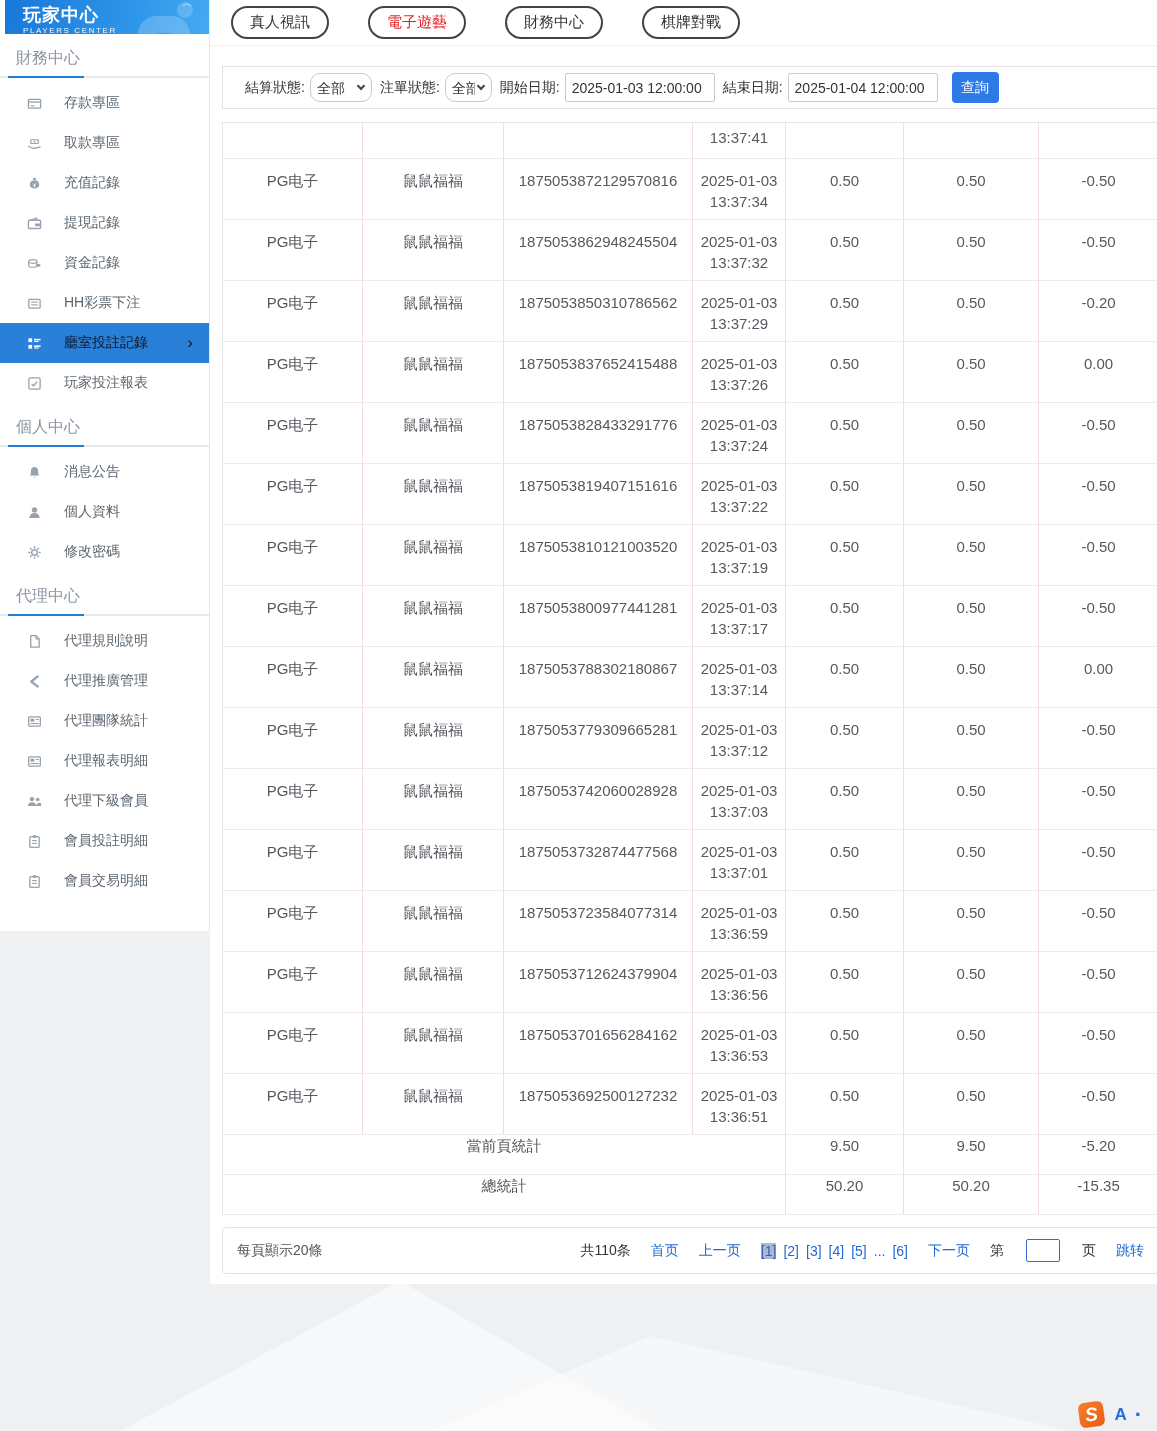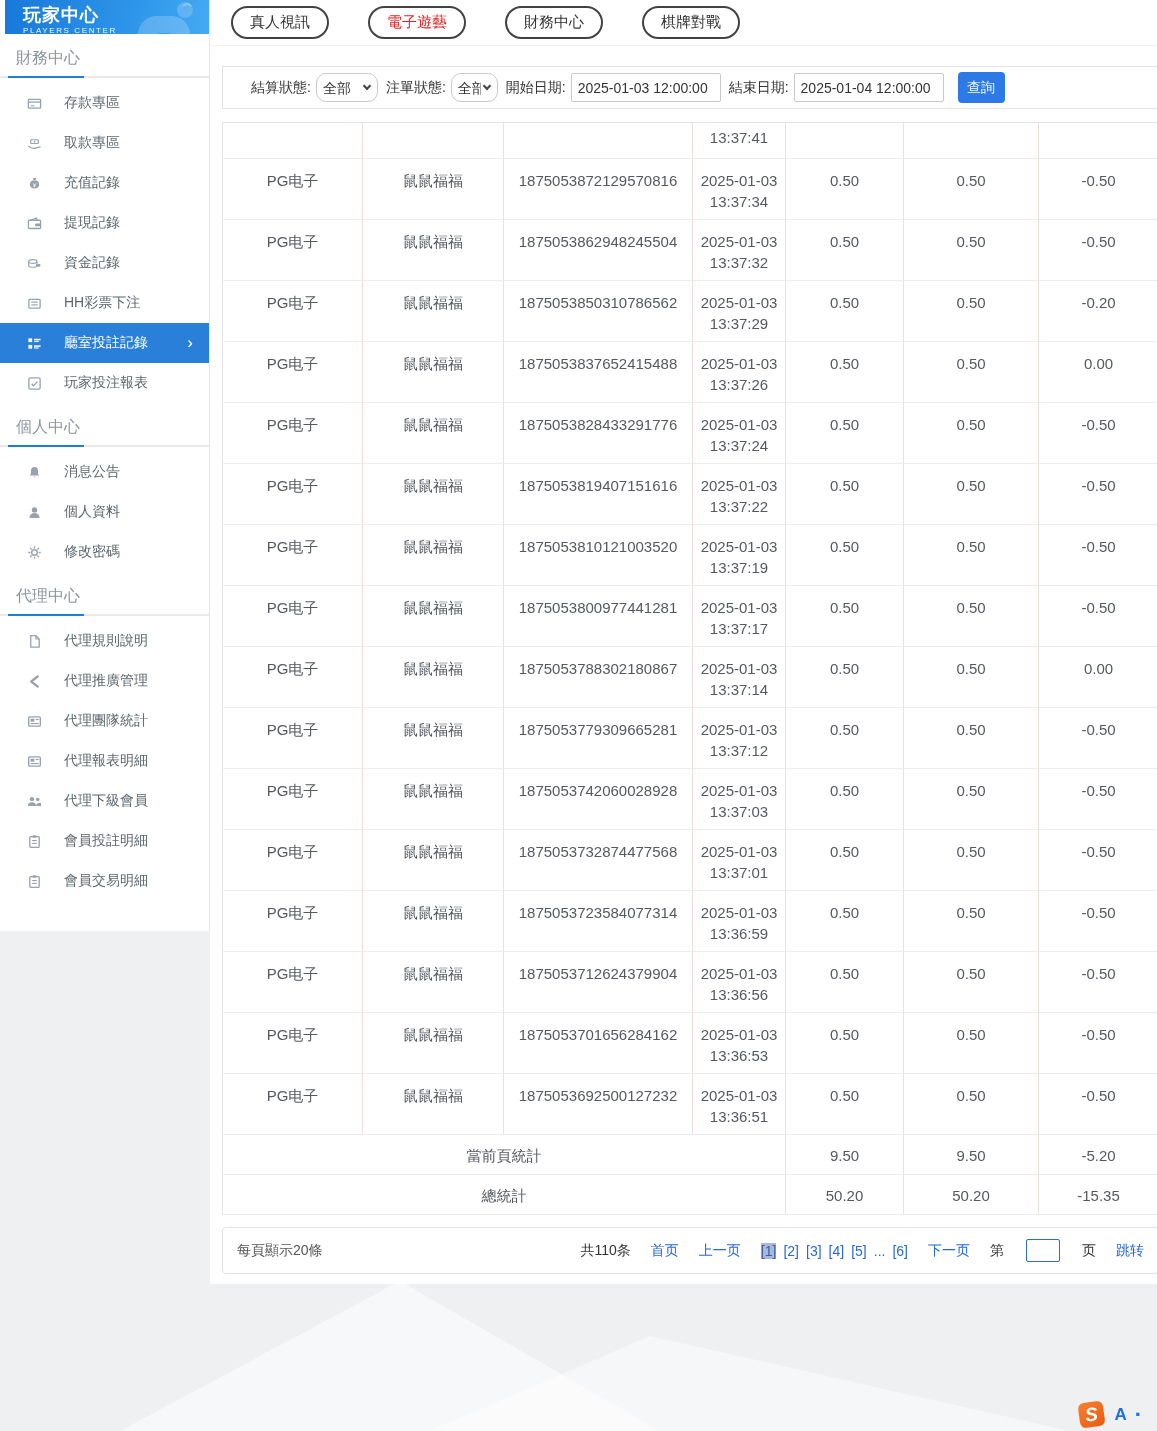--- a/index.html
+++ b/index.html
@@ -21,56 +21,56 @@
   .logo-sub { font-size:8px; letter-spacing:1.6px; margin-top:1px; opacity:.95; }
   .logo .pad { position:absolute; right:6px; top:2px; }
 
   .section-title { color:#8a95a3; font-size:16px; padding:14px 0 7px 8px;margin-left:8px; }
   .section-rule { height:2px; background:#e9e9e9; position:relative; margin-bottom:5px; }
   .section-rule i { position:absolute; left:8px; top:0; width:76px; height:2px; background:#1f7fd8; }
 
   .s-item { height:40px; display:flex; align-items:center; padding-left:27px;
             color:#5c6670; font-size:14px; cursor:pointer; }
   .s-item .icon { width:16px; height:16px; margin-right:21px; color:#98a2ae; display:flex; align-items:center; }
-  .s-item.active { background:#2a80d8; color:#ffffff; }
+  .s-item.active { background:#2a80d8; color:#0f172a; }
   .s-item.active .icon { color:#fff; }
   .chev { margin-left:auto; margin-right:16px; font-size:17px; line-height:14px; }
 
   
   .main { flex:1; background:#fff; height:1284px; position:relative; }
   .tabbar { height:46px; display:flex; align-items:center; padding-left:21px; border-bottom:1px solid #f1f1f1; background:#fff; }
   .tab { border:2px solid #424242; border-radius:17px; padding:5px 17px 6px; font-size:15px; color:#333;
          margin-right:39px; background:#fff; cursor:pointer; font-family:inherit; line-height:18px; }
   .tab.active { color:#e31d1d; }
 
   .filterbar { margin:20px -2px 0 12px; border:1px solid #e2e2e2; padding:6px 12px;
                display:flex; align-items:center; font-size:14px; color:#333; height:43px; }
   .flabel { margin:0 5px 0 8px; white-space:nowrap; }
-  .flabel:first-child { margin-left:16px; }
+  .flabel:first-child { margin-left:10px; }
   .sel { position:relative; display:inline-block; }
   .sel select { appearance:none; -webkit-appearance:none; border:1px solid #c9c9c9; border-radius:10px;
                 height:29px; font-size:14px; padding:0 16px 0 6px; color:#333; background:#fff; font-family:inherit; }
   .sel .caret { position:absolute; right:8px; top:10px; width:6px; height:6px;
                 border-right:2px solid #444; border-bottom:2px solid #444; transform:rotate(45deg); pointer-events:none; }
   .sel-settle select { width:62px; }
   .sel-order select { width:47px; }
   .dinput { width:150px; height:29px; border:1px solid #c9c9c9; border-radius:2px; font-size:14px;
             color:#333; padding:0 6px; font-family:inherit; }
   .search-btn { margin-left:14px; width:47px; height:31px; background:#2d79e5; color:#fff; border:none;
                 border-radius:4px; font-size:14px; cursor:pointer; font-family:inherit; }
 
   
   .table-wrap { margin:13px -2px 0 12px; }
   table.bets { width:100%; border-collapse:collapse; table-layout:fixed; color:#55595f; font-size:15px;
                border:1px solid #e6e6e6; }
   table.bets td { border-right:1px solid #f3dcdc; border-bottom:1px solid #ececec;
                   text-align:center; vertical-align:top; line-height:21px; }
   tr.partial td { height:36px; padding-top:4px; }
   tr.data td { height:61px; padding-top:11px; }
-  tr.stats td { height:40px; padding-top:10px; font-size:15px; }
+  tr.stats td { height:40px; padding-top:0; font-size:15px; }
 
   
   .pagerbar { margin:12px -2px 0 12px; border:1px solid #e2e2e2; border-radius:4px; height:47px;
               display:flex; align-items:center; justify-content:space-between; padding:0 14px;
               font-size:14px; color:#555; }
   .pager-right { display:flex; align-items:center; gap:20px; color:#333; }
   .plink { color:#2468d4; cursor:pointer; white-space:nowrap; }
   .ppage { color:#2468d4; cursor:pointer; }
   .ppage.active { background:#a9b9d2; color:#3b5db5; }
   .ppage.ell { cursor:default; }

